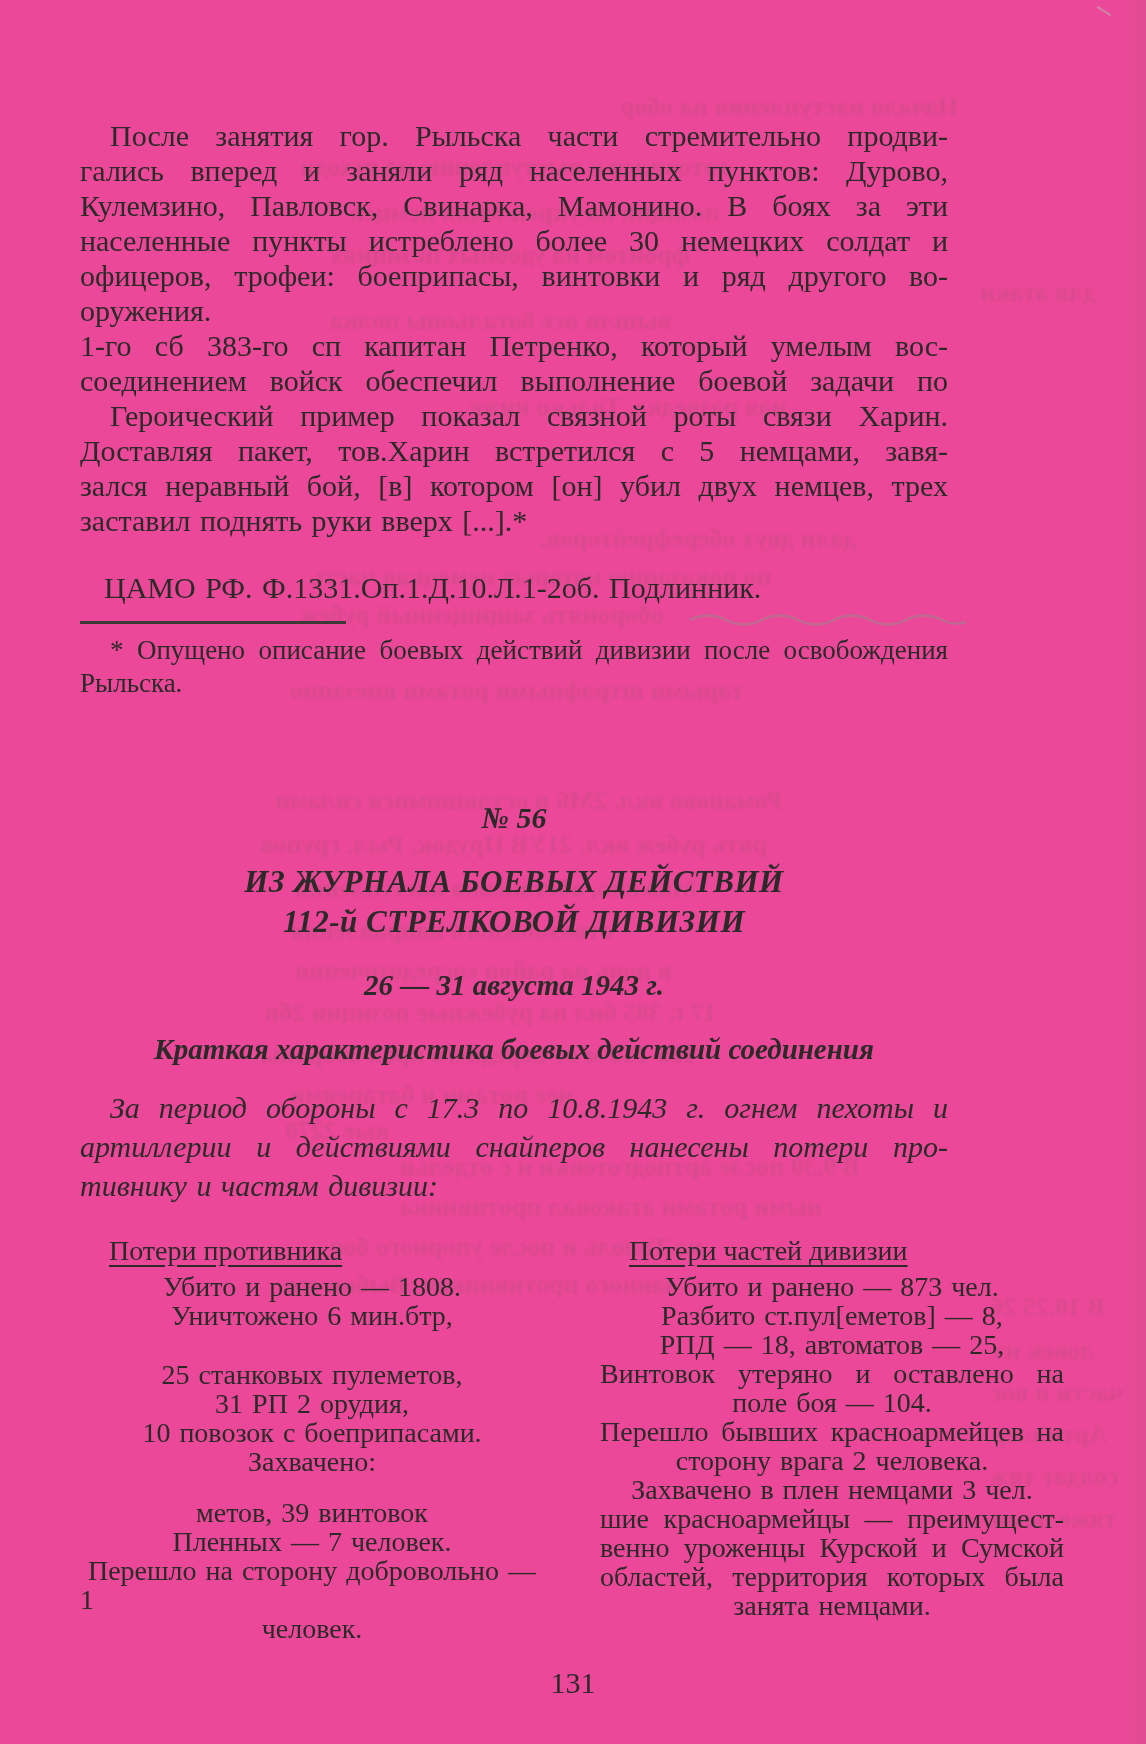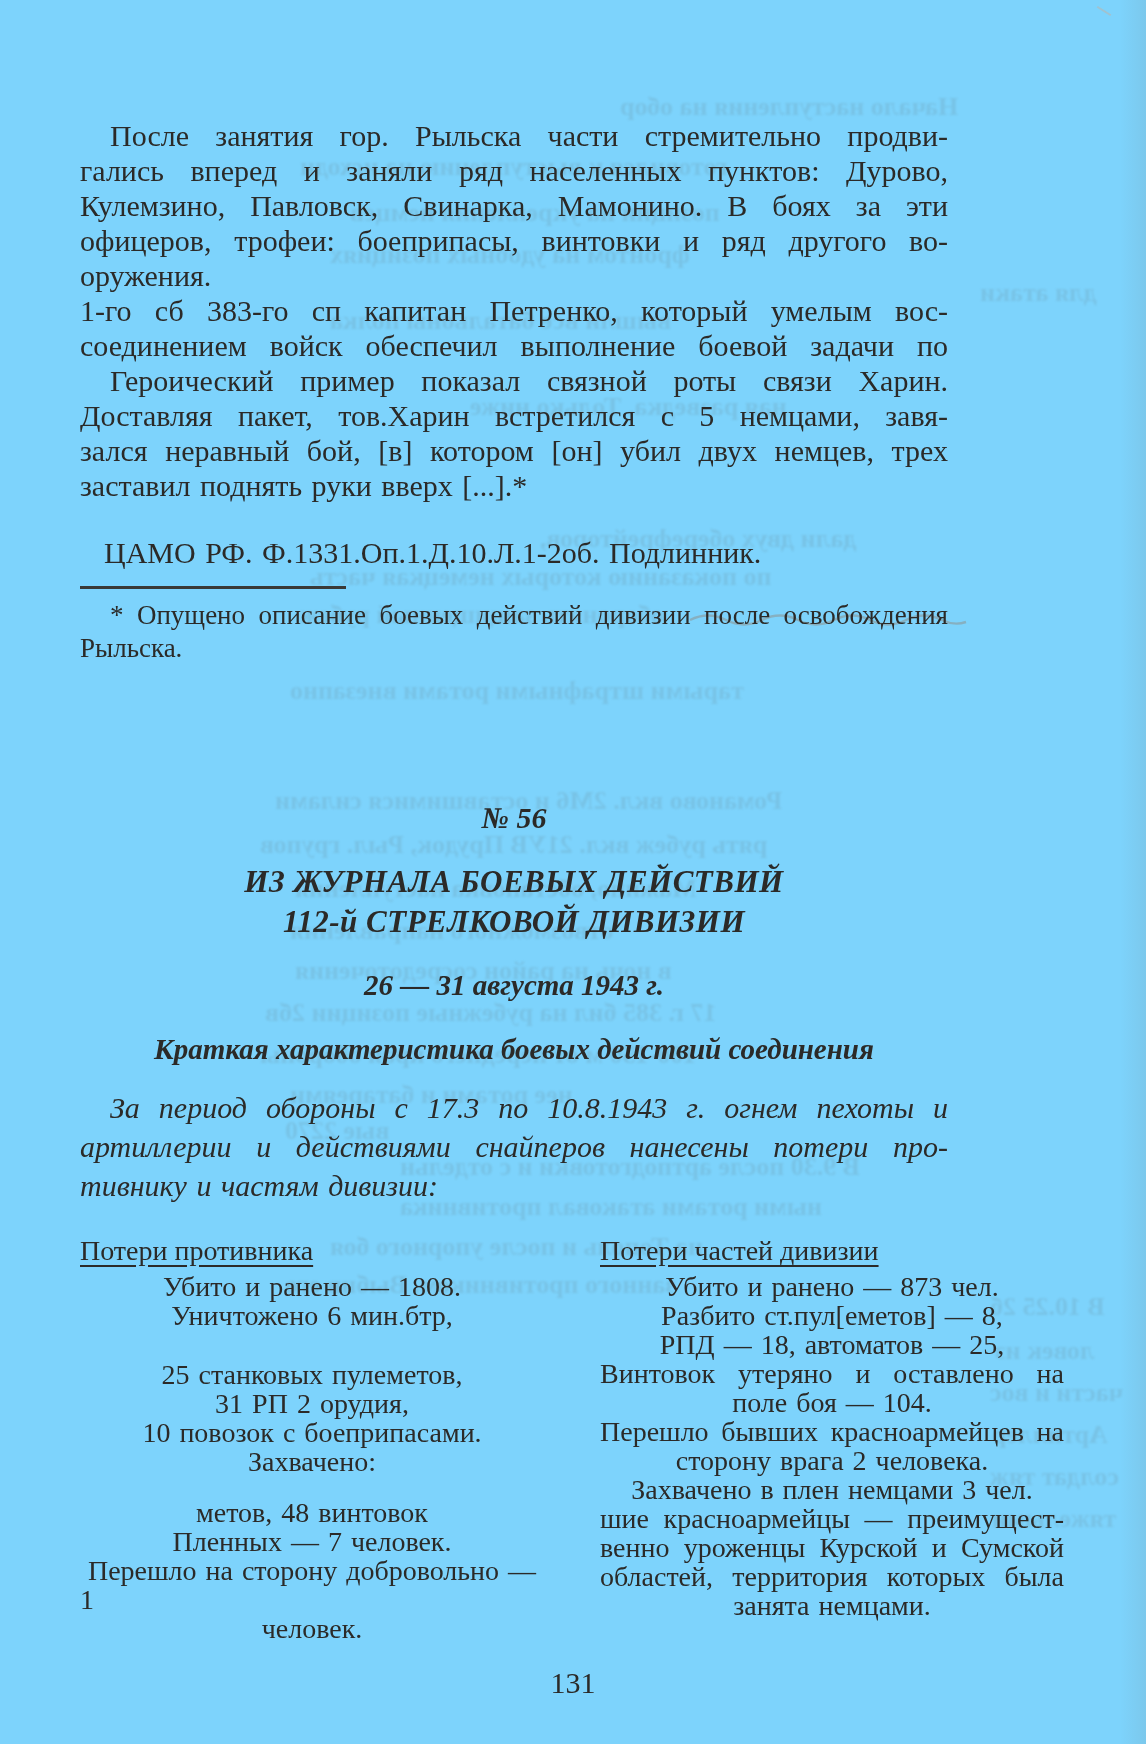--- a/index.html
+++ b/index.html
@@ -1,19 +1,19 @@
 <!DOCTYPE html>
 <html><head>
 <meta charset="utf-8">
 <style>
   * { margin:0; padding:0; box-sizing:border-box; }
   html,body { background:#d8d6d2; }
   .page {
     position:relative; width:1146px; height:1744px;
-    background:#7dd3fc; overflow:hidden;
+    background:#ec4899; overflow:hidden;
     font-family:"Liberation Serif","DejaVu Serif",serif;
     color:#2b2a28; margin:0 auto;padding-left:44px;
   }
   .page::after{
     content:""; position:absolute; top:0; right:0; width:26px; height:100%;
     background:linear-gradient(to right, rgba(0,0,0,0), rgba(110,105,95,0.10));
     pointer-events:none;
   }
   .corner-mark{
     position:absolute; left:1096px; top:10px; width:16px; height:2px;
@@ -34,21 +34,21 @@
   .title   { text-align:center; font-weight:700; font-size:31px; line-height:40px;
              margin-top:26px; letter-spacing:.5px; }
   .date    { text-align:center; font-weight:700; font-size:29px; line-height:34px; margin-top:26px; }
   .subtitle{ text-align:center; font-weight:700; font-size:29px; line-height:34px; margin-top:30px; }
   .intro   { margin-top:22px; font-size:30px; line-height:39px; word-spacing:2px; }
   
   .cols { position:absolute; left:80px; top:1236px; width:986px; display:flex; }
   .col-l { width:464px; }
   .col-r { width:464px; margin-left:56px; }
   .col-header { font-size:28px; line-height:30px; margin-bottom:6px;
-                text-decoration:underline; text-underline-offset:5px; }
+                text-decoration:underline; text-underline-offset:5px;margin-left:29px; }
   .crow { font-size:28px; line-height:29px; word-spacing:2px;text-align:center; }
   .sp1 { height:30px; } .sp2 { height:22px; }
   
   .pageno { position:absolute; left:0; top:1666px; width:1146px;
             text-align:center; font-size:30px; }
   
   .ghosts div{
     position:absolute; white-space:nowrap; font-weight:700; font-size:26px;
     color:#54524c; opacity:.12; transform:scaleX(-1); filter:blur(1.2px);
   }
@@ -109,20 +109,21 @@
 
   <svg class="squiggle" width="290" height="22">
     <path d="M2,12 q18,-9 36,0 t36,0 t36,0 t36,0 t36,0 t36,0 t36,0 q12,6 24,2" stroke="#8f8f88" stroke-width="2.4" fill="none"></path>
   </svg>
   <div class="corner-mark"></div>
 
   <div class="top-block">
     <div class="ln jst ind">После занятия гор. Рыльска части стремительно продви-</div>
     <div class="ln jst">гались вперед и заняли ряд населенных пунктов: Дурово,</div>
     <div class="ln jst">Кулемзино, Павловск, Свинарка, Мамонино. В боях за эти</div>
+    <div class="ln jst">населенные пункты истреблено более 30 немецких солдат и</div>
     <div class="ln jst">офицеров, трофеи: боеприпасы, винтовки и ряд другого во-</div>
     <div class="ln">оружения.</div>
 
     <div class="ln jst">1-го сб 383-го сп капитан Петренко, который умелым вос-</div>
     <div class="ln jst">соединением войск обеспечил выполнение боевой задачи по</div>
 
     <div class="ln jst ind">Героический пример показал связной роты связи Харин.</div>
     <div class="ln jst">Доставляя пакет, тов.Харин встретился с 5 немцами, завя-</div>
     <div class="ln jst">зался неравный бой, [в] котором [он] убил двух немцев, трех</div>
     <div class="ln">заставил поднять руки вверх [...].*</div>
@@ -155,21 +156,21 @@
     <div class="col-l">
       <div class="col-header">Потери противника</div>
       <div class="crow">Убито и ранено — 1808.</div>
       <div class="crow">Уничтожено 6 мин.бтр,</div>
       <div class="sp1"></div>
       <div class="crow">25 станковых пулеметов,</div>
       <div class="crow">31 РП 2 орудия,</div>
       <div class="crow">10 повозок с боеприпасами.</div>
       <div class="crow">Захвачено:</div>
       <div class="sp2"></div>
-      <div class="crow">метов, 48 винтовок</div>
+      <div class="crow">метов, 39 винтовок</div>
       <div class="crow">Пленных — 7 человек.</div>
       <div class="crow ln jst">Перешло на сторону добровольно — 1</div>
       <div class="crow">человек.</div>
     </div>
     <div class="col-r">
       <div class="col-header">Потери частей дивизии</div>
       <div class="crow">Убито и ранено — 873 чел.</div>
       <div class="crow">Разбито ст.пул[еметов] — 8,</div>
       <div class="crow">РПД — 18, автоматов — 25,</div>
       <div class="crow ln jst">Винтовок утеряно и оставлено на</div>

